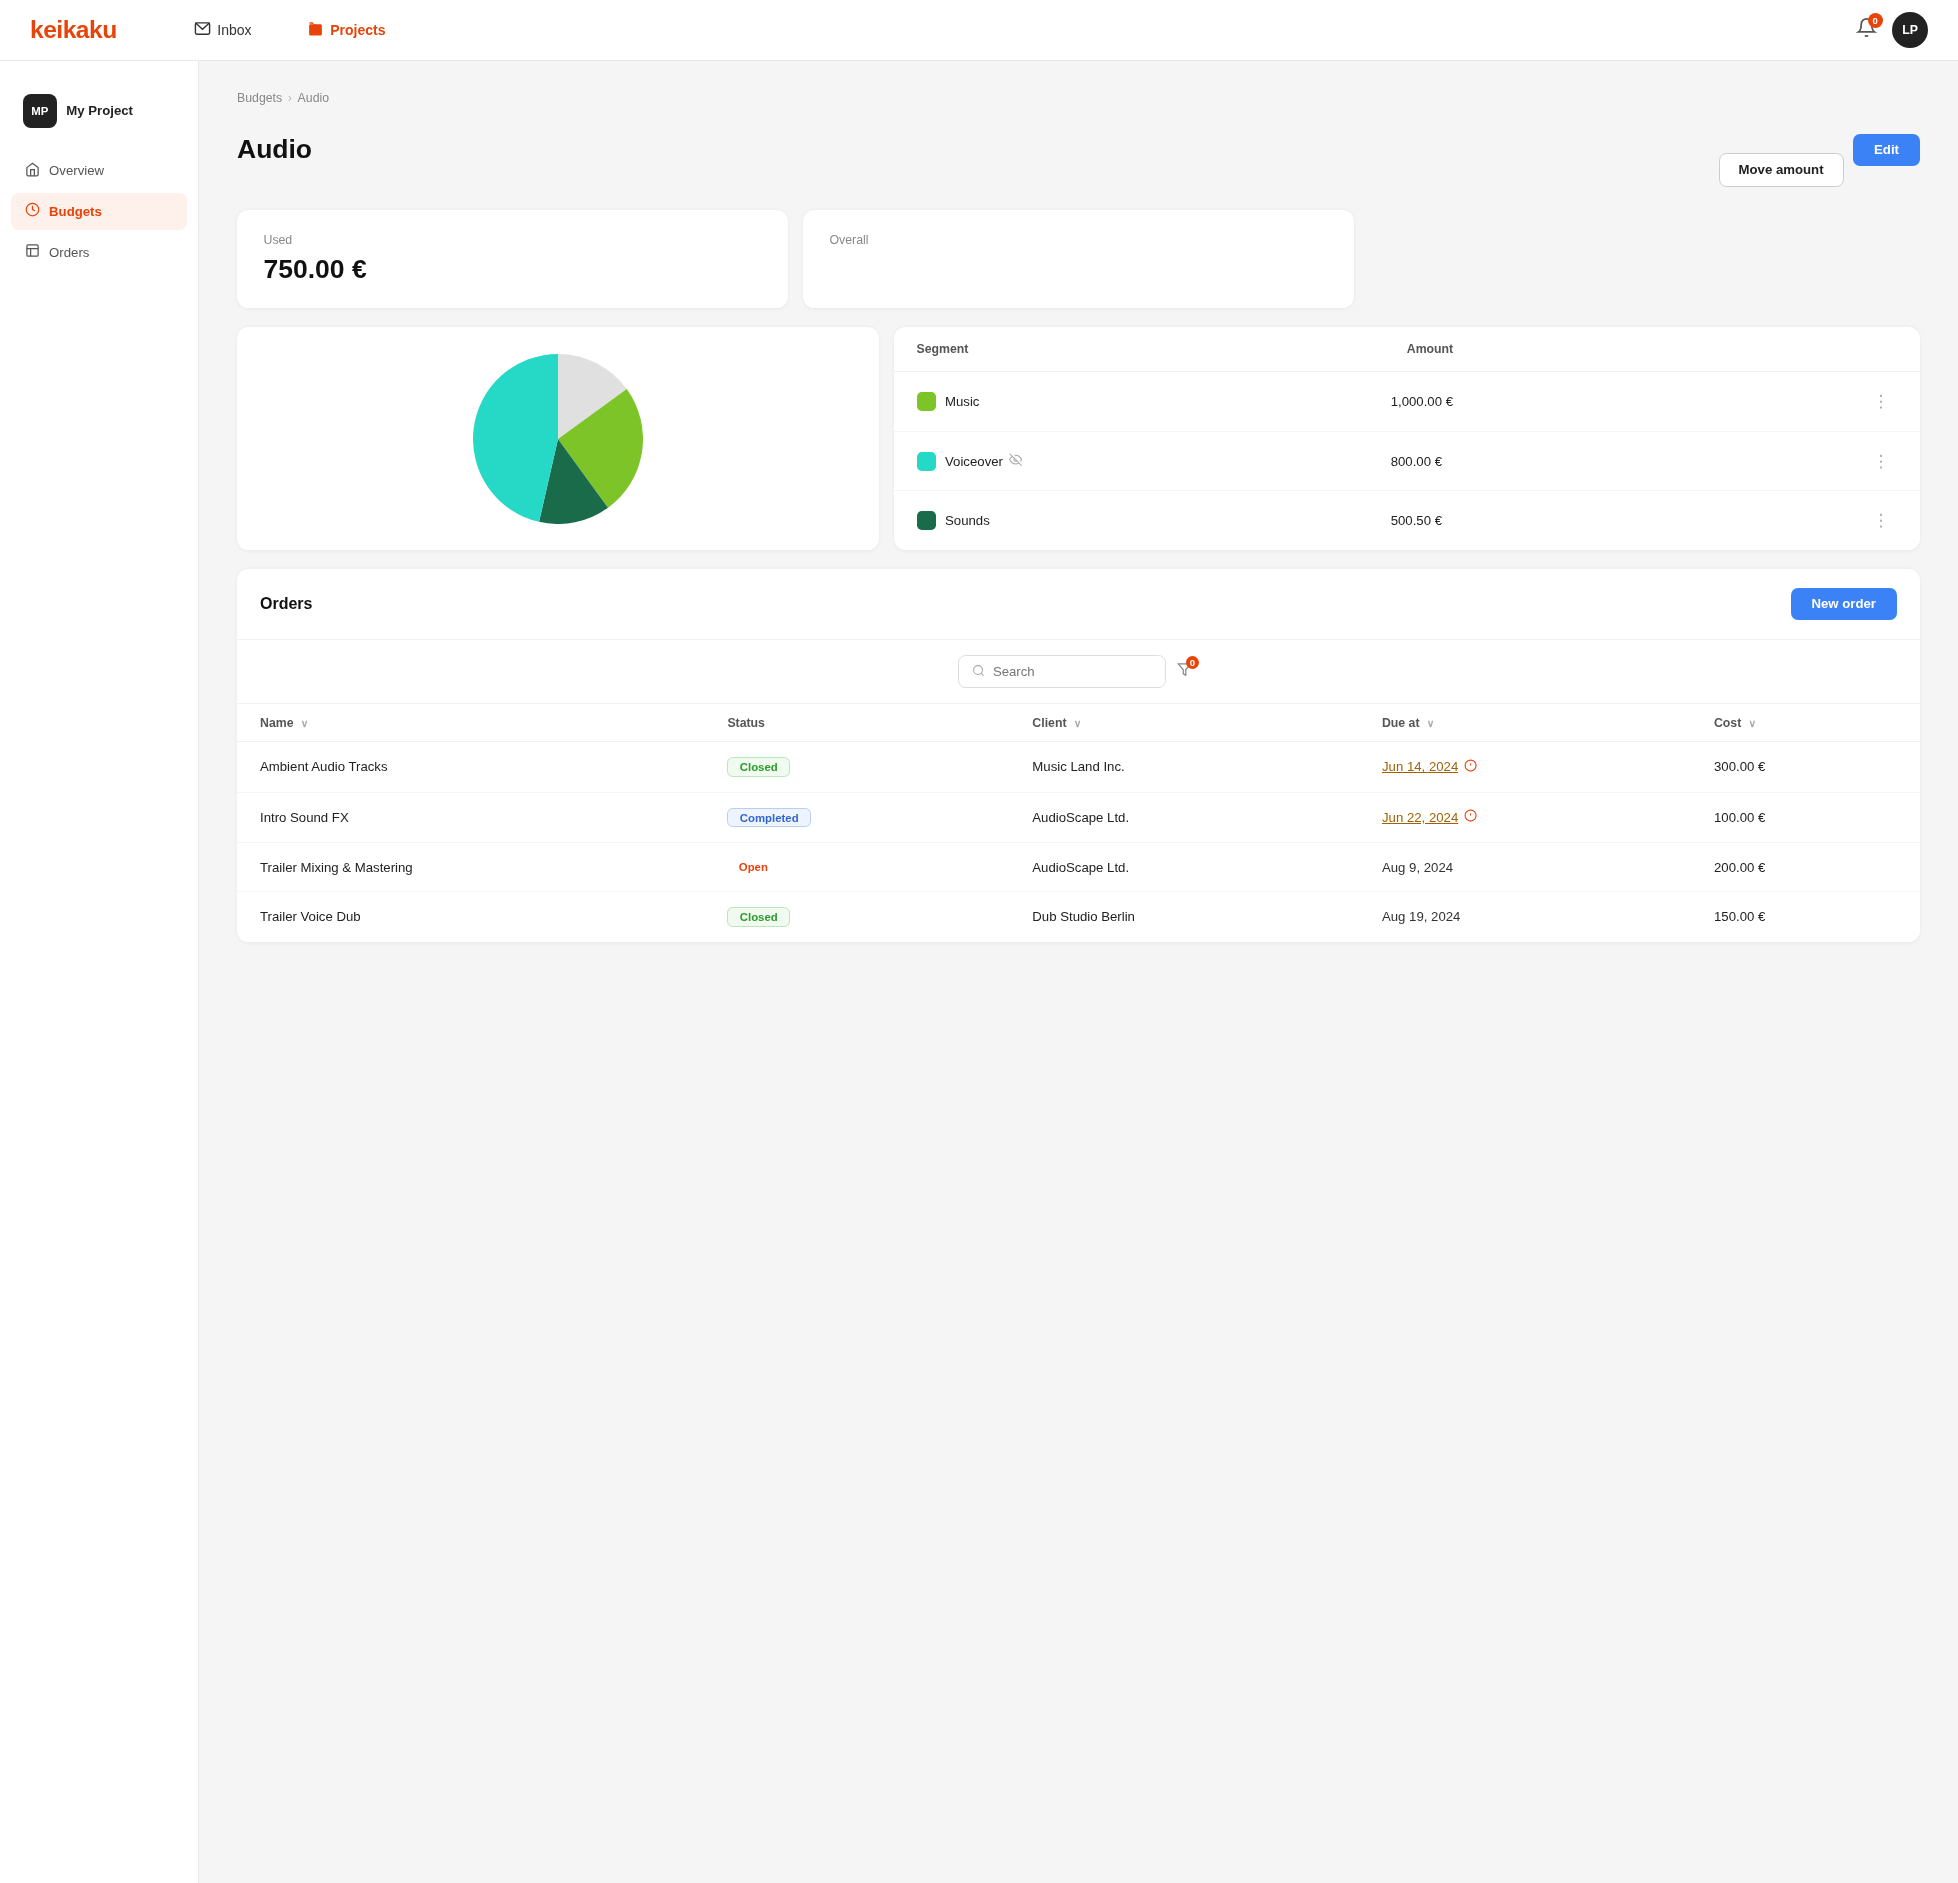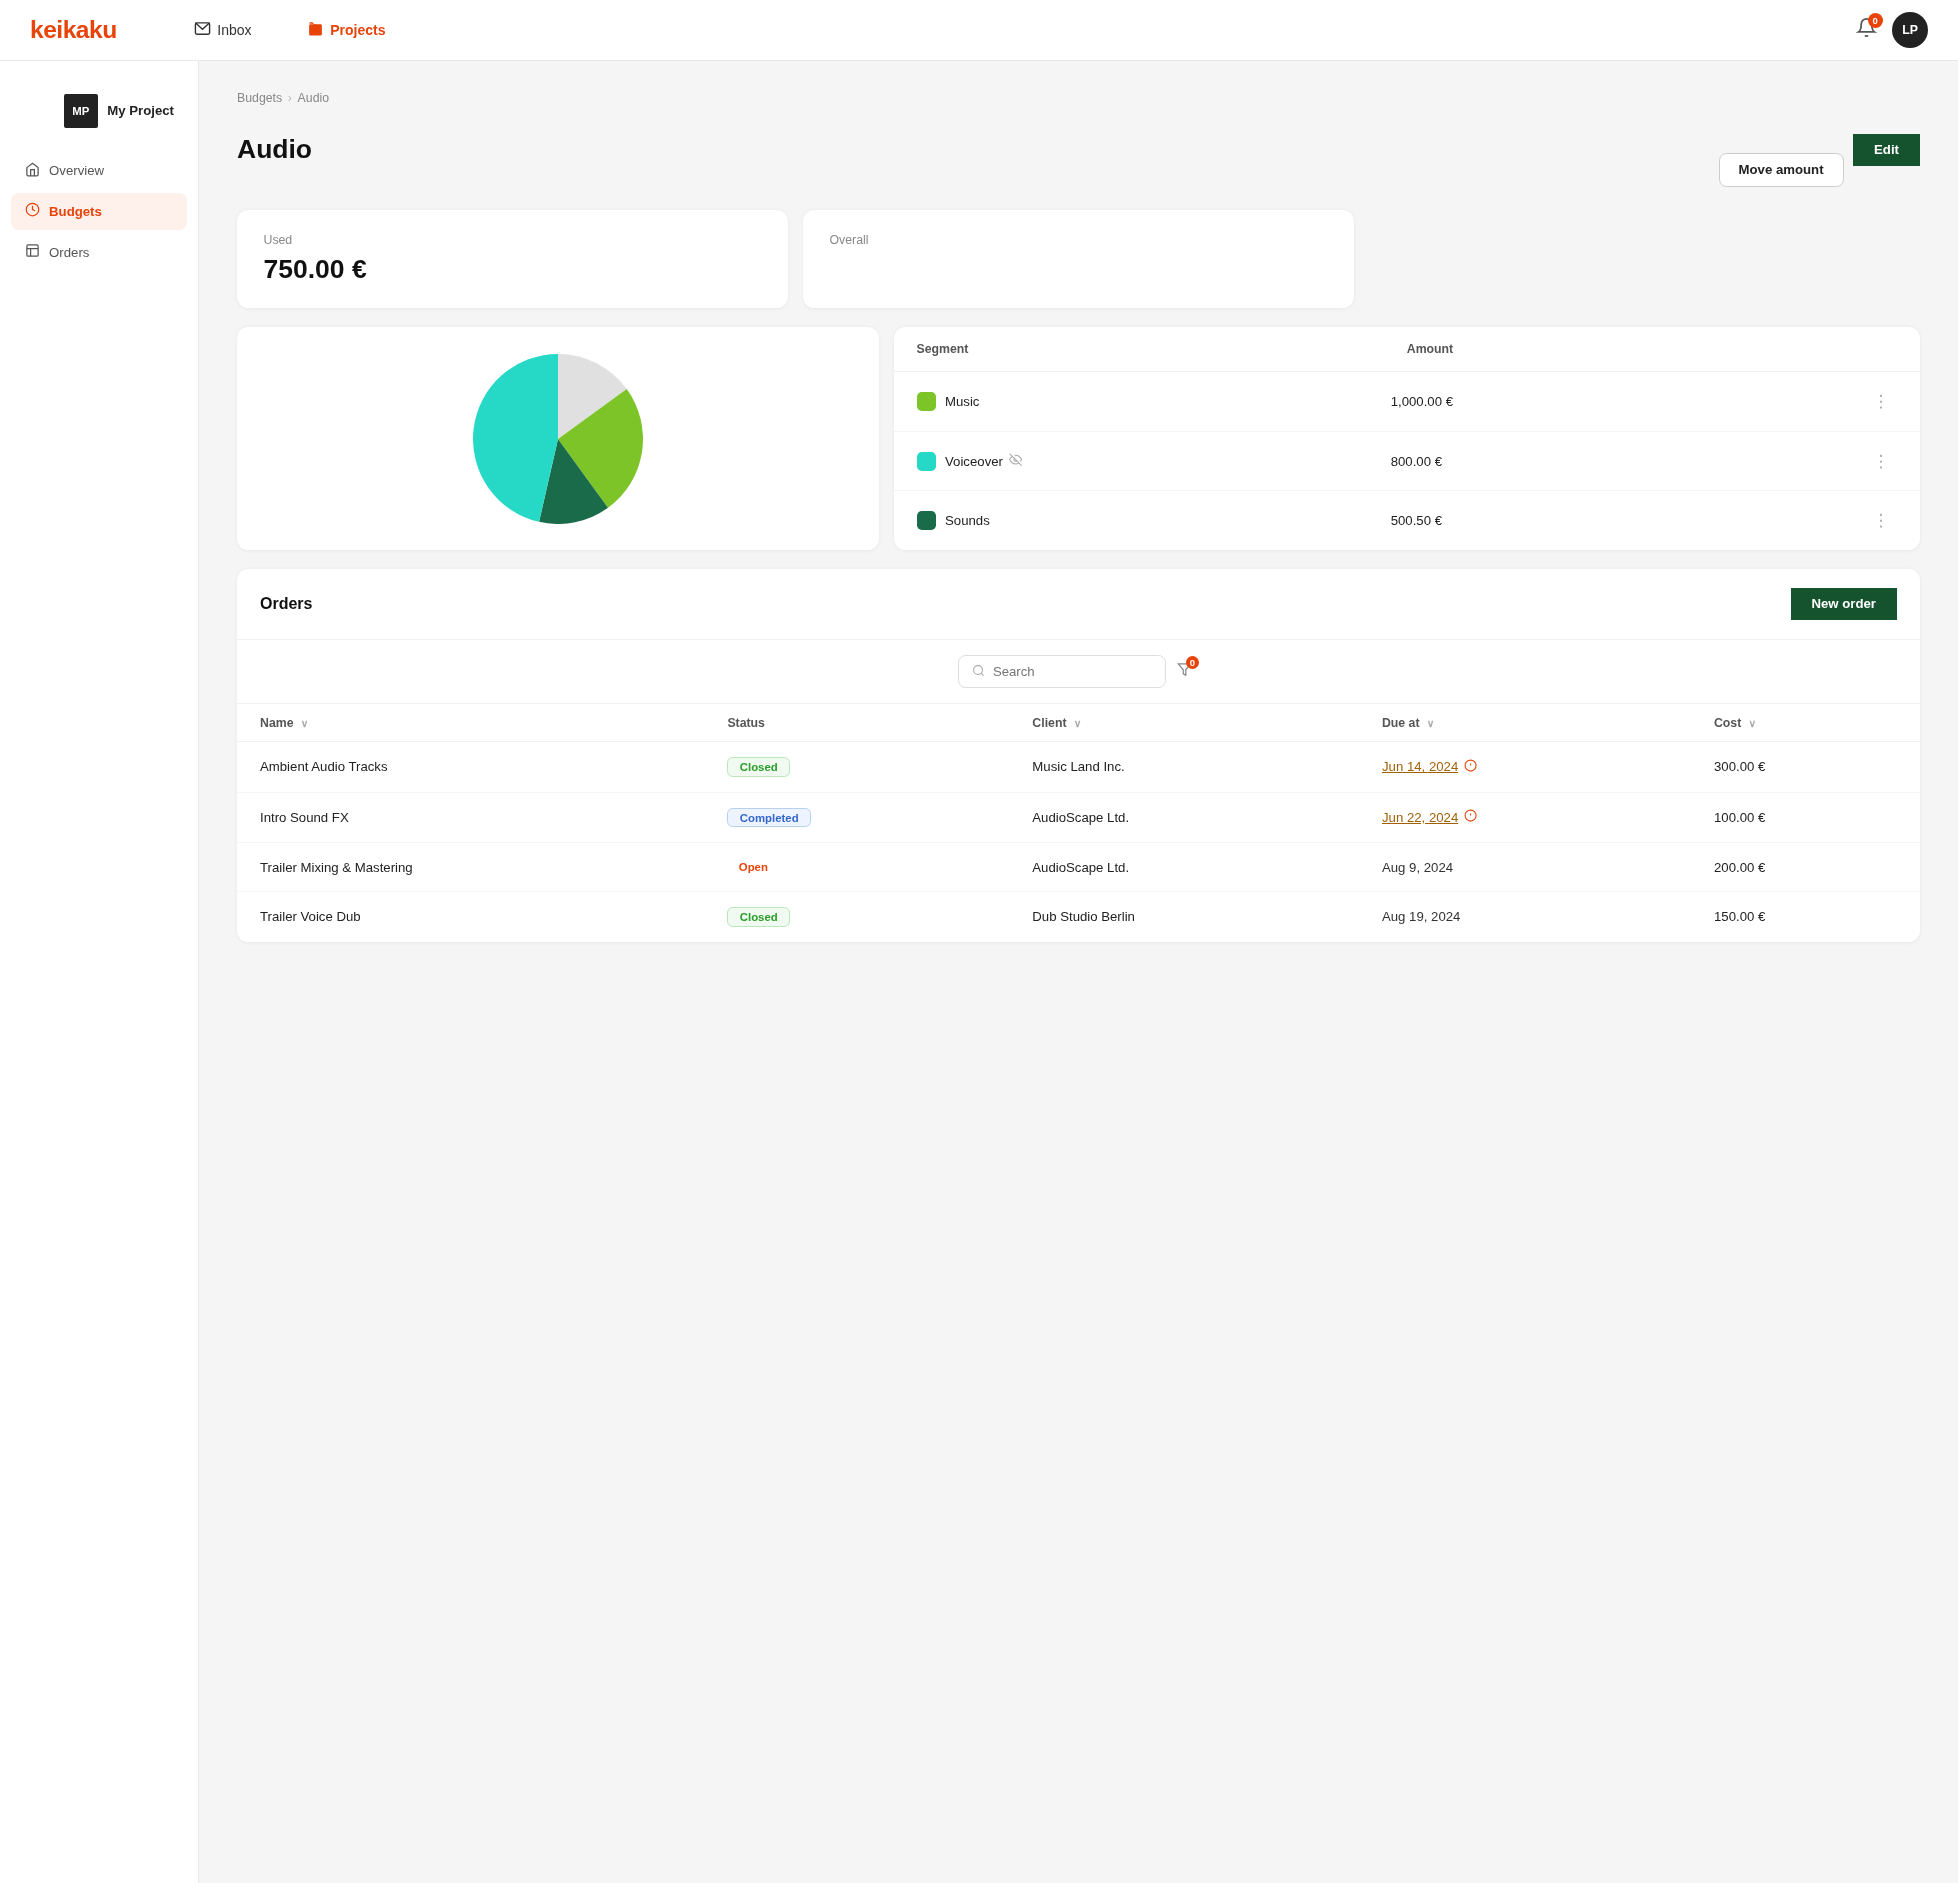--- a/index.html
+++ b/index.html
@@ -102,29 +102,28 @@
     .sidebar-project {
       display: flex;
       align-items: center;
       gap: 9.5px;
       padding: 9.5px 11.4px;
       margin-bottom: 15px;
     }
     .sidebar-project-icon {
       width: 34px;
       height: 34px;
-      border-radius: 2px;
+      border-radius: 8px;
       background: #222;
       color: #fff;
       font-size: 11.4px;
       font-weight: 700;
       display: flex;
       align-items: center;
       justify-content: center;
-      margin-left: 41px;
     }
     .sidebar-project-name {
       font-size: 13.2px;
       font-weight: 600;
       color: #222;
     }
     .sidebar-nav {
       display: flex;
       flex-direction: column;
       gap: 3.8px;
@@ -183,22 +182,22 @@
       background: #fff;
       font-size: 13.2px;
       font-weight: 600;
       cursor: pointer;
       color: #222;
       margin-top: 40px;
     }
     .btn-primary {
       padding: 8.5px 21px;
       border: none;
-      border-radius: 0;
-      background: #14532d;
+      border-radius: 7px;
+      background: #3b82f6;
       font-size: 13.2px;
       font-weight: 700;
       cursor: pointer;
       color: #fff;
     }
 
     
     .stats-grid {
       display: grid;
       grid-template-columns: 1fr 1fr 1fr;

